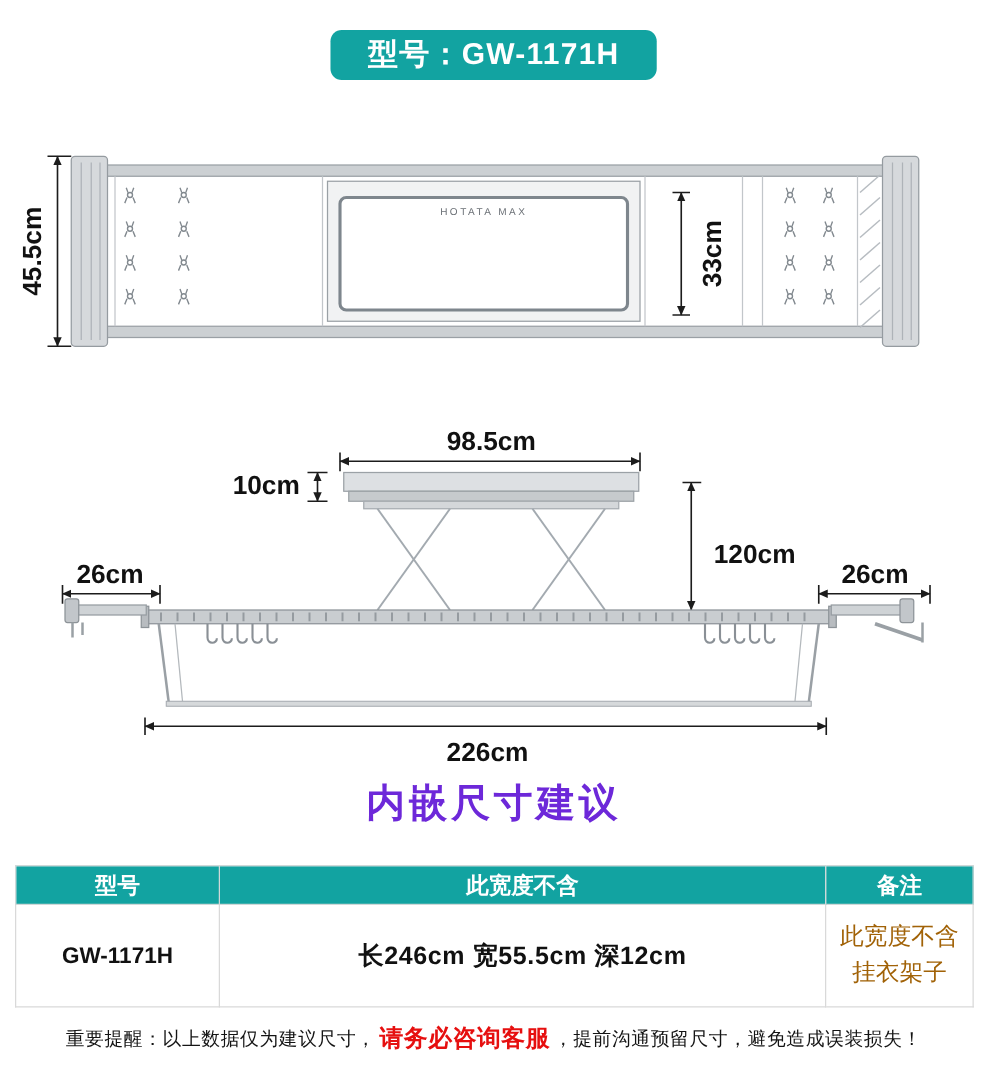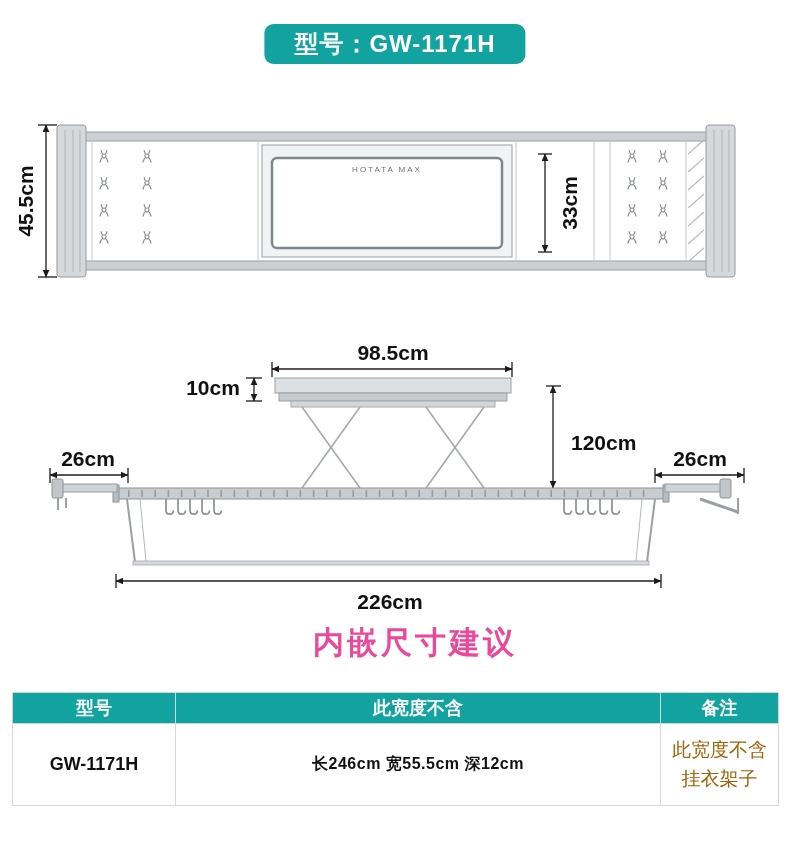--- a/index.html
+++ b/index.html
@@ -1,44 +1,44 @@
 <!DOCTYPE html>
 <html><head>
 <meta charset="utf-8">
 <style>
   * { margin:0; padding:0; box-sizing:border-box; }
   html,body { width:790px; height:858px; background:#ffffff;
               font-family:"Liberation Sans","DejaVu Sans",sans-serif; }
-  .page { position:relative; width:790px; height:858px; background:#fff; overflow:hidden;padding-left:20px; }
+  .page { position:relative; width:790px; height:858px; background:#fff; overflow:hidden; }
 
   .badge { position:absolute; top:24px; left:50%; transform:translateX(-50%);
            background:#12a3a1; color:#fff; font-size:24px; font-weight:700;
            line-height:40px; padding:0 30px; border-radius:9px; letter-spacing:1px;
            white-space:nowrap; }
 
   .svg-abs { position:absolute; left:0; }
   #topview  { top:112px; }
   #frontview{ top:338px; }
 
   .dim-text { font-size:21px; font-weight:bold; fill:#111; }
   .dim-line { stroke:#1c1c1c; stroke-width:1.3; }
   .tick     { stroke:#1c1c1c; stroke-width:1.3; }
 
   .section-title { position:absolute; top:622px; width:100%; text-align:center;
-                   font-size:31px; font-weight:800; color:#ec4899; letter-spacing:3px; }
+                   font-size:31px; font-weight:800; color:#6d28d9; letter-spacing:3px; }
 
   .spec-table { position:absolute; top:692px; left:12px; width:766px;
                 border-collapse:collapse; table-layout:fixed; }
   .spec-table th { background:#12a3a1; color:#fff; font-size:18px; font-weight:700;
                    height:31px; border:1px solid #cfd8d8; }
   .spec-table th + th { border-left:1px solid rgba(255,255,255,.55); }
   .spec-table td { border:1px solid #d9d9d9; height:82px; text-align:center;
                    vertical-align:middle; background:#fff; }
   .cell-model { font-size:18px; font-weight:700; color:#111; }
-  .cell-size  { font-size:16px; font-weight:700; color:#111; letter-spacing:.5px;margin-top:12px; }
+  .cell-size  { font-size:20px; font-weight:700; color:#111; letter-spacing:.5px;margin-top:12px; }
   .cell-note  { font-size:19px; color:#a16207; white-space:pre-line; line-height:1.5; }
 
   .notice { position:absolute; top:818px; width:100%; text-align:center;
             font-size:15px; color:#141414; letter-spacing:.5px; }
   .notice .em { color:#e60f0f; font-size:19px; font-weight:700; padding:0 3px;
                 vertical-align:-1px; }
 </style>
 </head>
 <body>
 
@@ -252,14 +252,17 @@
     <tbody>
       <tr>
         <td class="cell-model">GW-1171H</td>
         <td class="cell-size">长246cm 宽55.5cm 深12cm</td>
         <td class="cell-note">此宽度不含
 挂衣架子</td>
       </tr>
     </tbody>
   </table>
 
+  <div class="notice">
+    <span>重要提醒：以上数据仅为建议尺寸，</span><span class="em">请务必咨询客服</span><span>，提前沟通预留尺寸，避免造成误装损失！</span>
+  </div>
 
 </div>
 
 </body></html>

